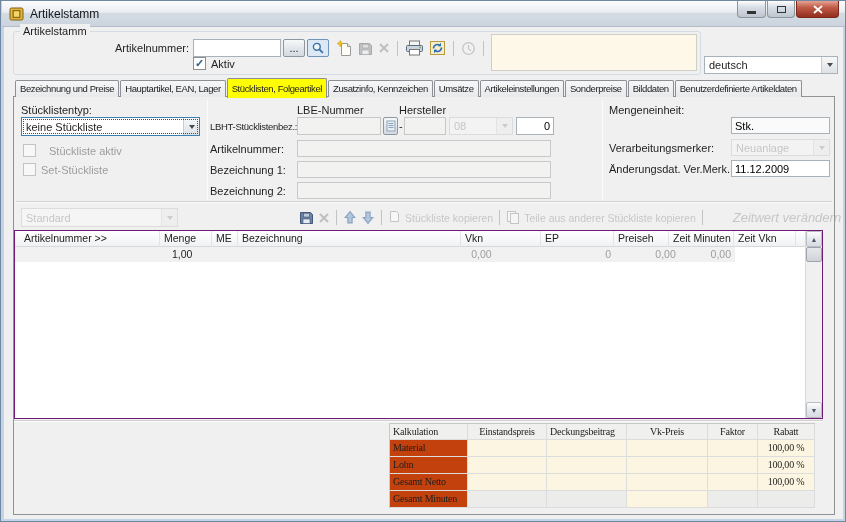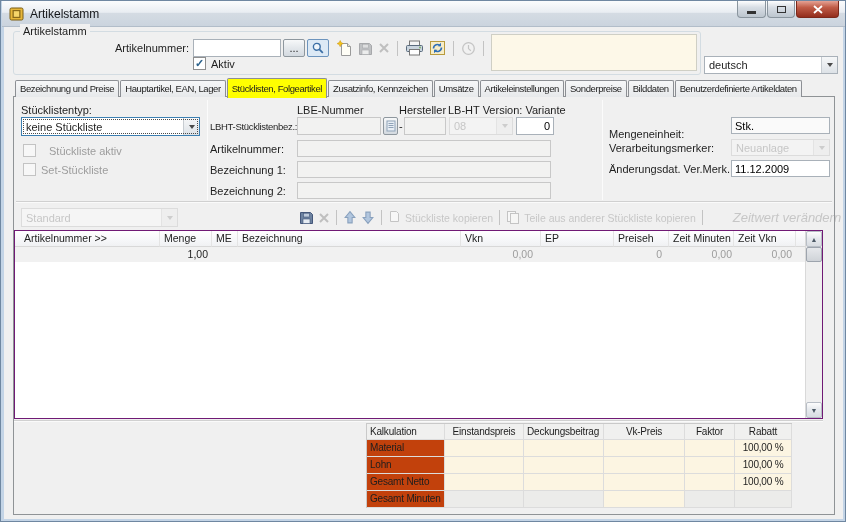--- a/index.html
+++ b/index.html
@@ -51,21 +51,21 @@
     background:linear-gradient(#f6f7f8,#e7e9eb);color:#1e1e1e;}
   .tab.active{height:20px;line-height:19px;background:#ffff00;position:relative;z-index:4;margin-bottom:-1px;}
   .panel{position:absolute;border:1px solid #8f9396;background:#f0f0f0;z-index:2;}
   .vdiv{position:absolute;width:1px;background:#d6d6d6;border-right:1px solid #fbfbfb;}
   .hgroove{position:absolute;height:0;border-top:1px solid #d0d0d0;border-bottom:1px solid #fafafa;}
   
   .grid{position:absolute;background:#fff;border:1px solid #701a75;overflow:hidden;}
   .ghead{display:flex;width:792px;}
   .ghc{height:16px;line-height:15px;padding-left:4px;border-right:1px solid #e4e4e4;border-bottom:1px solid #d8d8d8;
     background:linear-gradient(#ffffff,#f6f7f9 60%,#f0f1f3);font-size:10.5px;color:#222;overflow:hidden;white-space:nowrap;}
-  .grow{display:flex;width:792px;background:#f1f1f1;}
+  .grow{display:flex;width:720px;background:#f1f1f1;}
   .gsc{height:15px;line-height:14px;text-align:right;padding-right:4px;font-size:10.5px;overflow:hidden;}
   .scrollbar{position:absolute;right:0;top:0;width:17px;height:100%;background:#f0f0f0;border-left:1px solid #d9d9d9;}
   .sbtn{height:16px;display:flex;align-items:center;justify-content:center;background:linear-gradient(#fdfdfd,#e7eaee 45%,#d8dce1);
     border:1px solid #b8bec6;border-radius:2px;font-size:6px;color:#4d5a66;}
   .sbtn.bottom{position:absolute;bottom:0;left:0;right:0;}
   .sthumb{position:absolute;top:16px;left:0;right:0;height:15px;background:linear-gradient(#e6e8eb,#cfd3d8);border:1px solid #9da4ad;border-radius:2px;}
   
   .kalk{position:absolute;display:grid;grid-template-columns:78px 79px 80px 81px 50px 57px;
     border-top:1px solid #c9c9c9;border-left:1px solid #c9c9c9;font-size:10px;letter-spacing:-0.2px;background:#fff;}
   .kc{border-right:1px solid #dcdcdc;border-bottom:1px solid #dcdcdc;height:17px;line-height:16px;padding:0 3px;overflow:hidden;white-space:nowrap;}
@@ -216,21 +216,20 @@
             <span class="tri"></span>
           </span>
       </div>
       <div class="cb off" style="left:9px;top:47px;"></div>
       <span class="lbl dim" style="left:27px;top:45px;margin-left:8px;">Stückliste aktiv</span>
       <div class="cb off" style="left:9px;top:66px;"></div>
       <span class="lbl dim" style="left:27px;top:64px;">Set-Stückliste</span>
 
       <span class="lbl" style="left:283px;top:4px;">LBE-Nummer</span>
       <span class="lbl" style="left:385px;top:4px;">Hersteller</span>
-      <span class="lbl" style="left:434px;top:4px;">LB-HT Version: Variante</span>
 
       <span class="lbl" style="left:196px;top:21px;font-size:9.5px;letter-spacing:-0.3px;">LBHT-Stücklistenbez.:</span>
       <input class="inp gray" style="left: 283px; top: 20px; width: 84px; height: 18px;" value="">
       <div class="btn" style="left:369px;top:20px;width:15px;height:18px;">
         <svg width="10" height="12" viewBox="0 0 10 12">
             <rect x="1" y="1" width="8" height="10" fill="#e8eef5" stroke="#8fa3b8"></rect>
             <path d="M2.5 3.5h5M2.5 5.5h5M2.5 7.5h5" stroke="#8fa3b8"></path>
           </svg>
       </div>
       <span class="lbl" style="left:385px;top:20px;">-</span>
@@ -243,21 +242,21 @@
       </div>
       <input class="inp" style="left: 502px; top: 20px; width: 38px; height: 18px; text-align: right;" value="0">
 
       <span class="lbl" style="left:196px;top:43px;">Artikelnummer:</span>
       <input class="inp gray" style="left: 283px; top: 43px; width: 254px; height: 17px;" value="">
       <span class="lbl" style="left:196px;top:64px;">Bezeichnung 1:</span>
       <input class="inp gray" style="left: 283px; top: 64px; width: 254px; height: 17px;" value="">
       <span class="lbl" style="left:196px;top:85px;">Bezeichnung 2:</span>
       <input class="inp gray" style="left: 283px; top: 85px; width: 254px; height: 17px;" value="">
 
-      <span class="lbl" style="left:595px;top:28px;">Mengeneinheit:</span>
+      <span class="lbl" style="left:595px;top:4px;">Mengeneinheit:</span>
       <input class="inp" style="left: 717px; top: 20px; width: 99px; height: 17px; background: rgb(250, 250, 250);" value="Stk.">
       <span class="lbl" style="left:595px;top:42px;">Verarbeitungsmerker:</span>
       <div class="combo dis" style="left:717px;top:42px;width:99px;height:17px;">
         <span>Neuanlage</span>
         <span class="arrowbox">
             <span class="tri"></span>
           </span>
       </div>
       <span class="lbl" style="left:595px;top:63px;">Änderungsdat. Ver.Merk.</span>
       <input class="inp" style="left: 717px; top: 63px; width: 99px; height: 17px;" value="11.12.2009">
@@ -345,21 +344,21 @@
             </div>
           <div class="sthumb"></div>
           <div class="sbtn bottom" style="font-size:7px;">
               <span>▼</span>
             </div>
         </div>
       </div>
 
       <div class="hgroove" style="left:0;top:323px;width:809px;"></div>
 
-      <div class="kalk" style="left:352px;top:326px;width:426px;">
+      <div class="kalk" style="left:375px;top:326px;width:426px;font-family:Liberation Serif, serif;">
         <div class="kc kh">Kalkulation</div>
         <div class="kc kh r">Einstandspreis</div>
         <div class="kc kh">Deckungsbeitrag</div>
         <div class="kc kh r">Vk-Preis</div>
         <div class="kc kh r">Faktor</div>
         <div class="kc kh r">Rabatt</div>
 
         <div class="kc klabel">Material</div>
         <div class="kc kcream r"></div>
         <div class="kc kcream r"></div>

